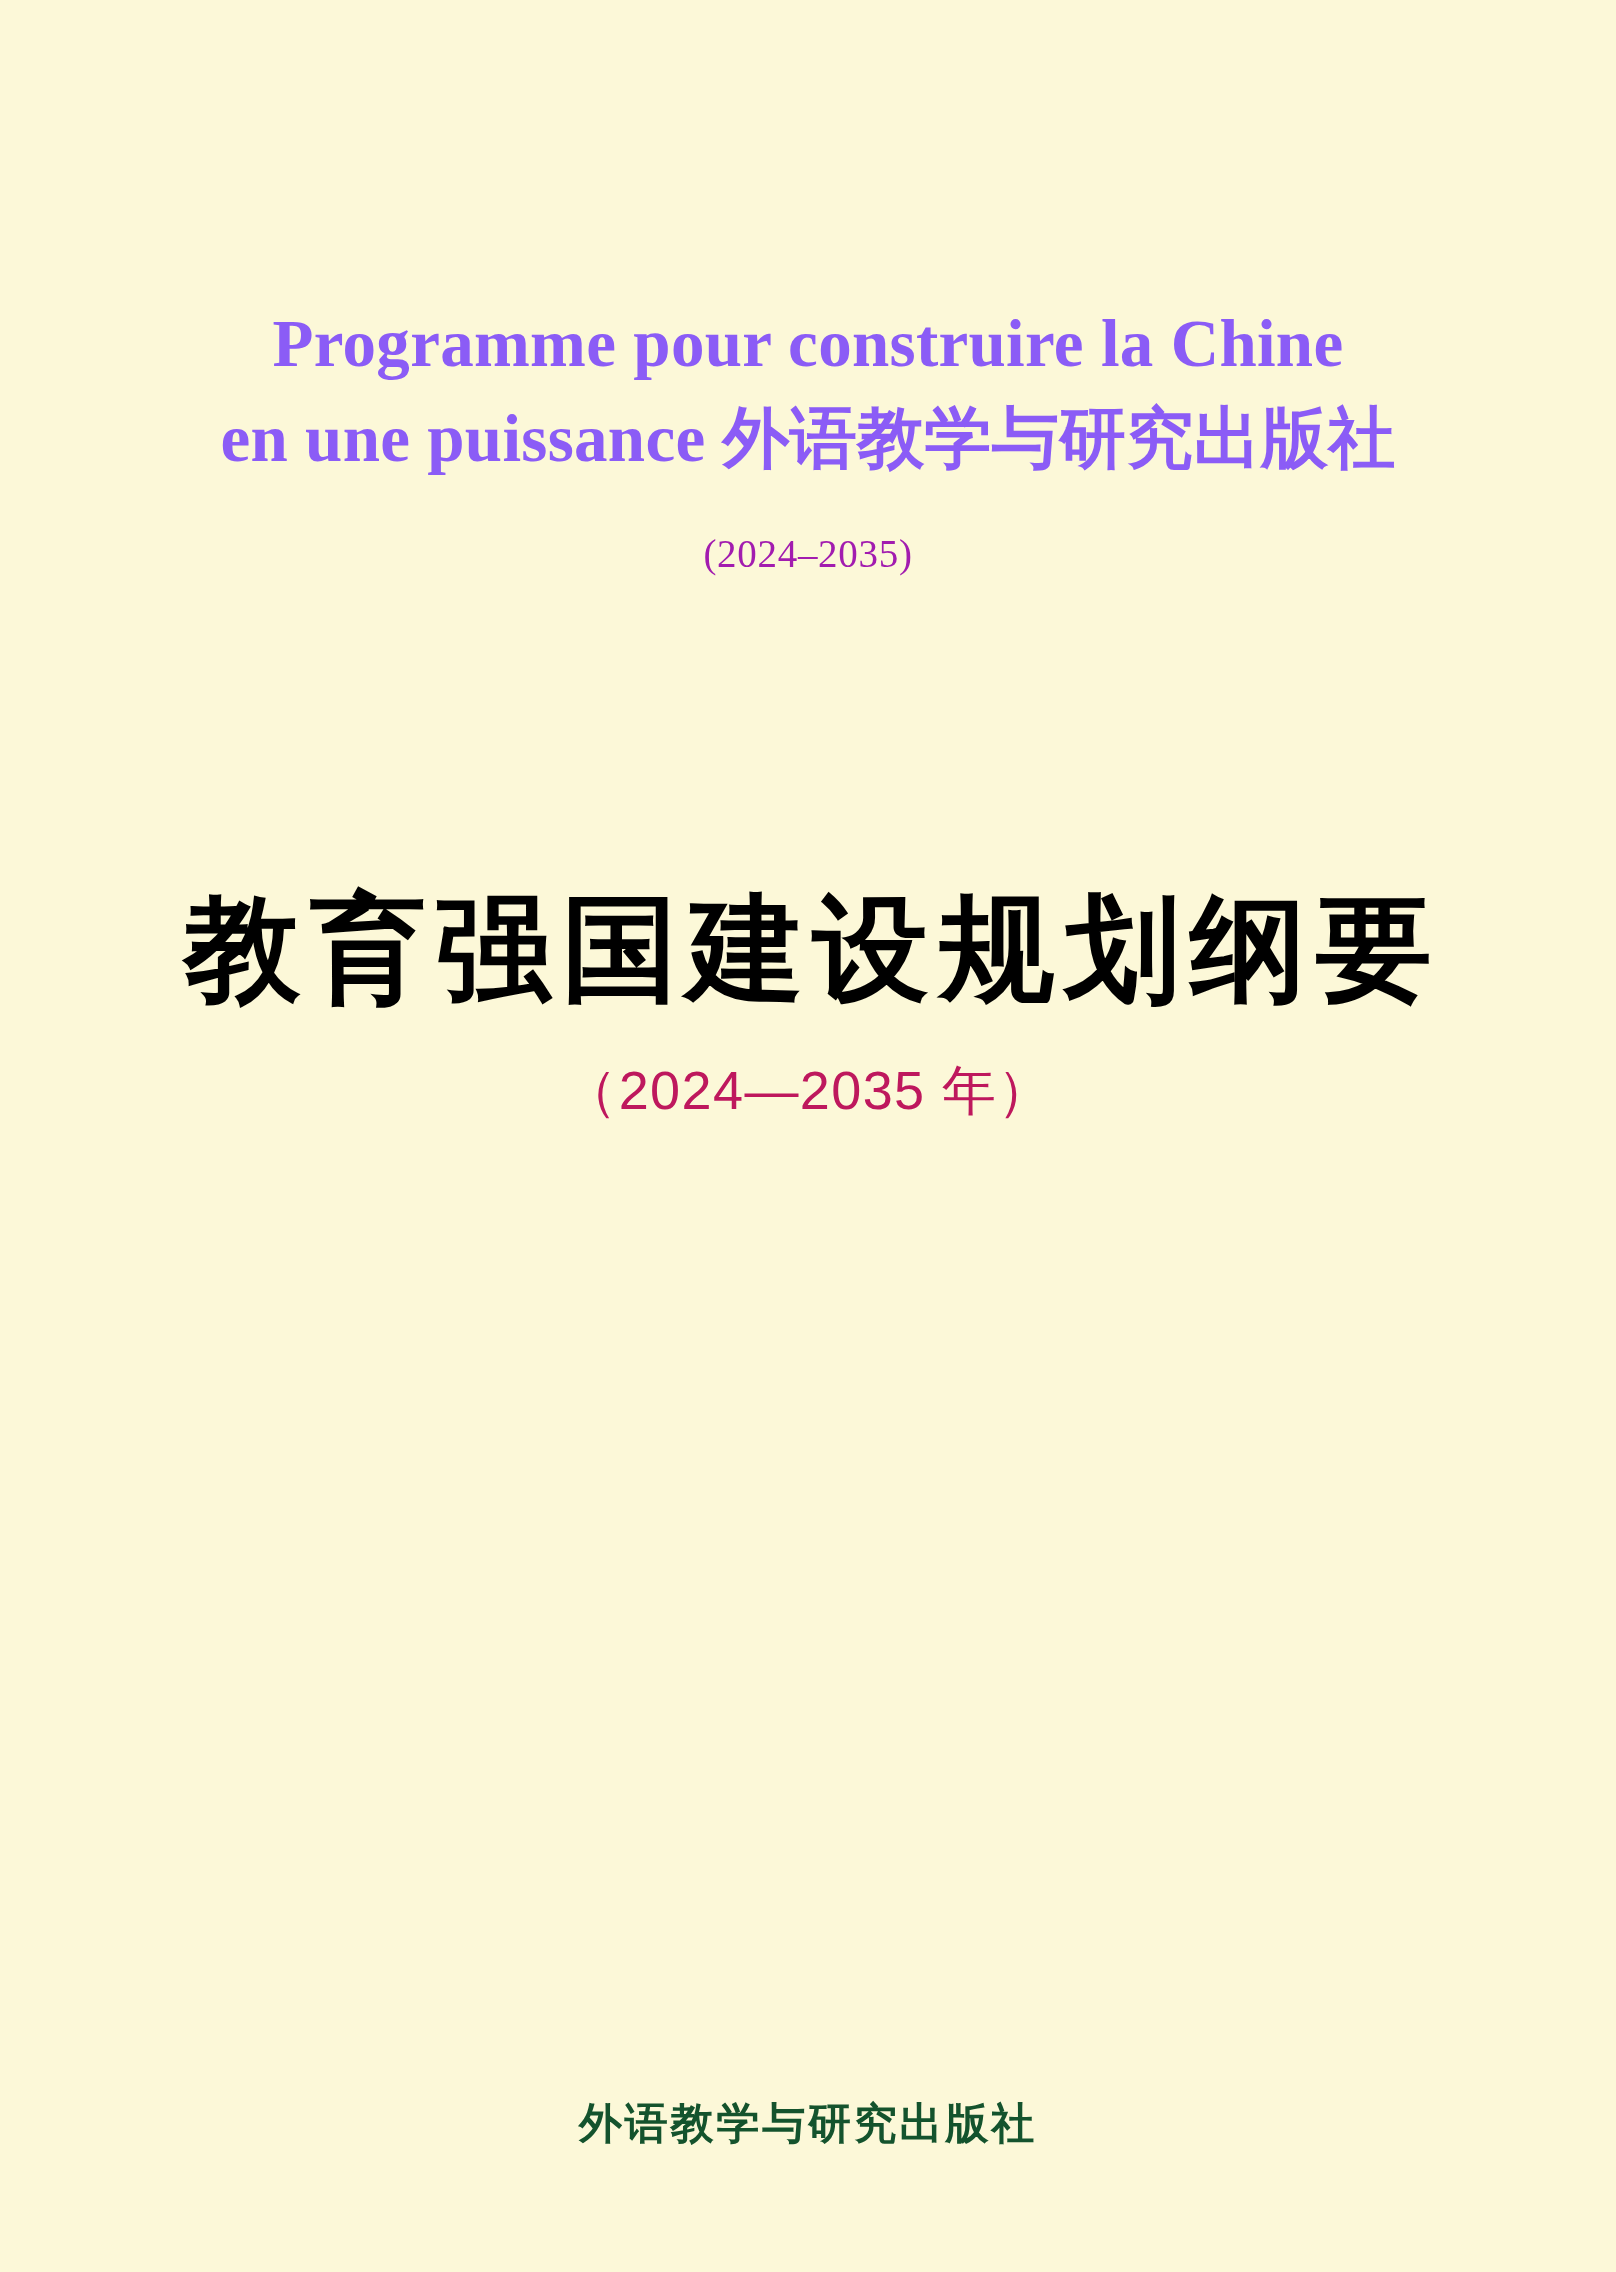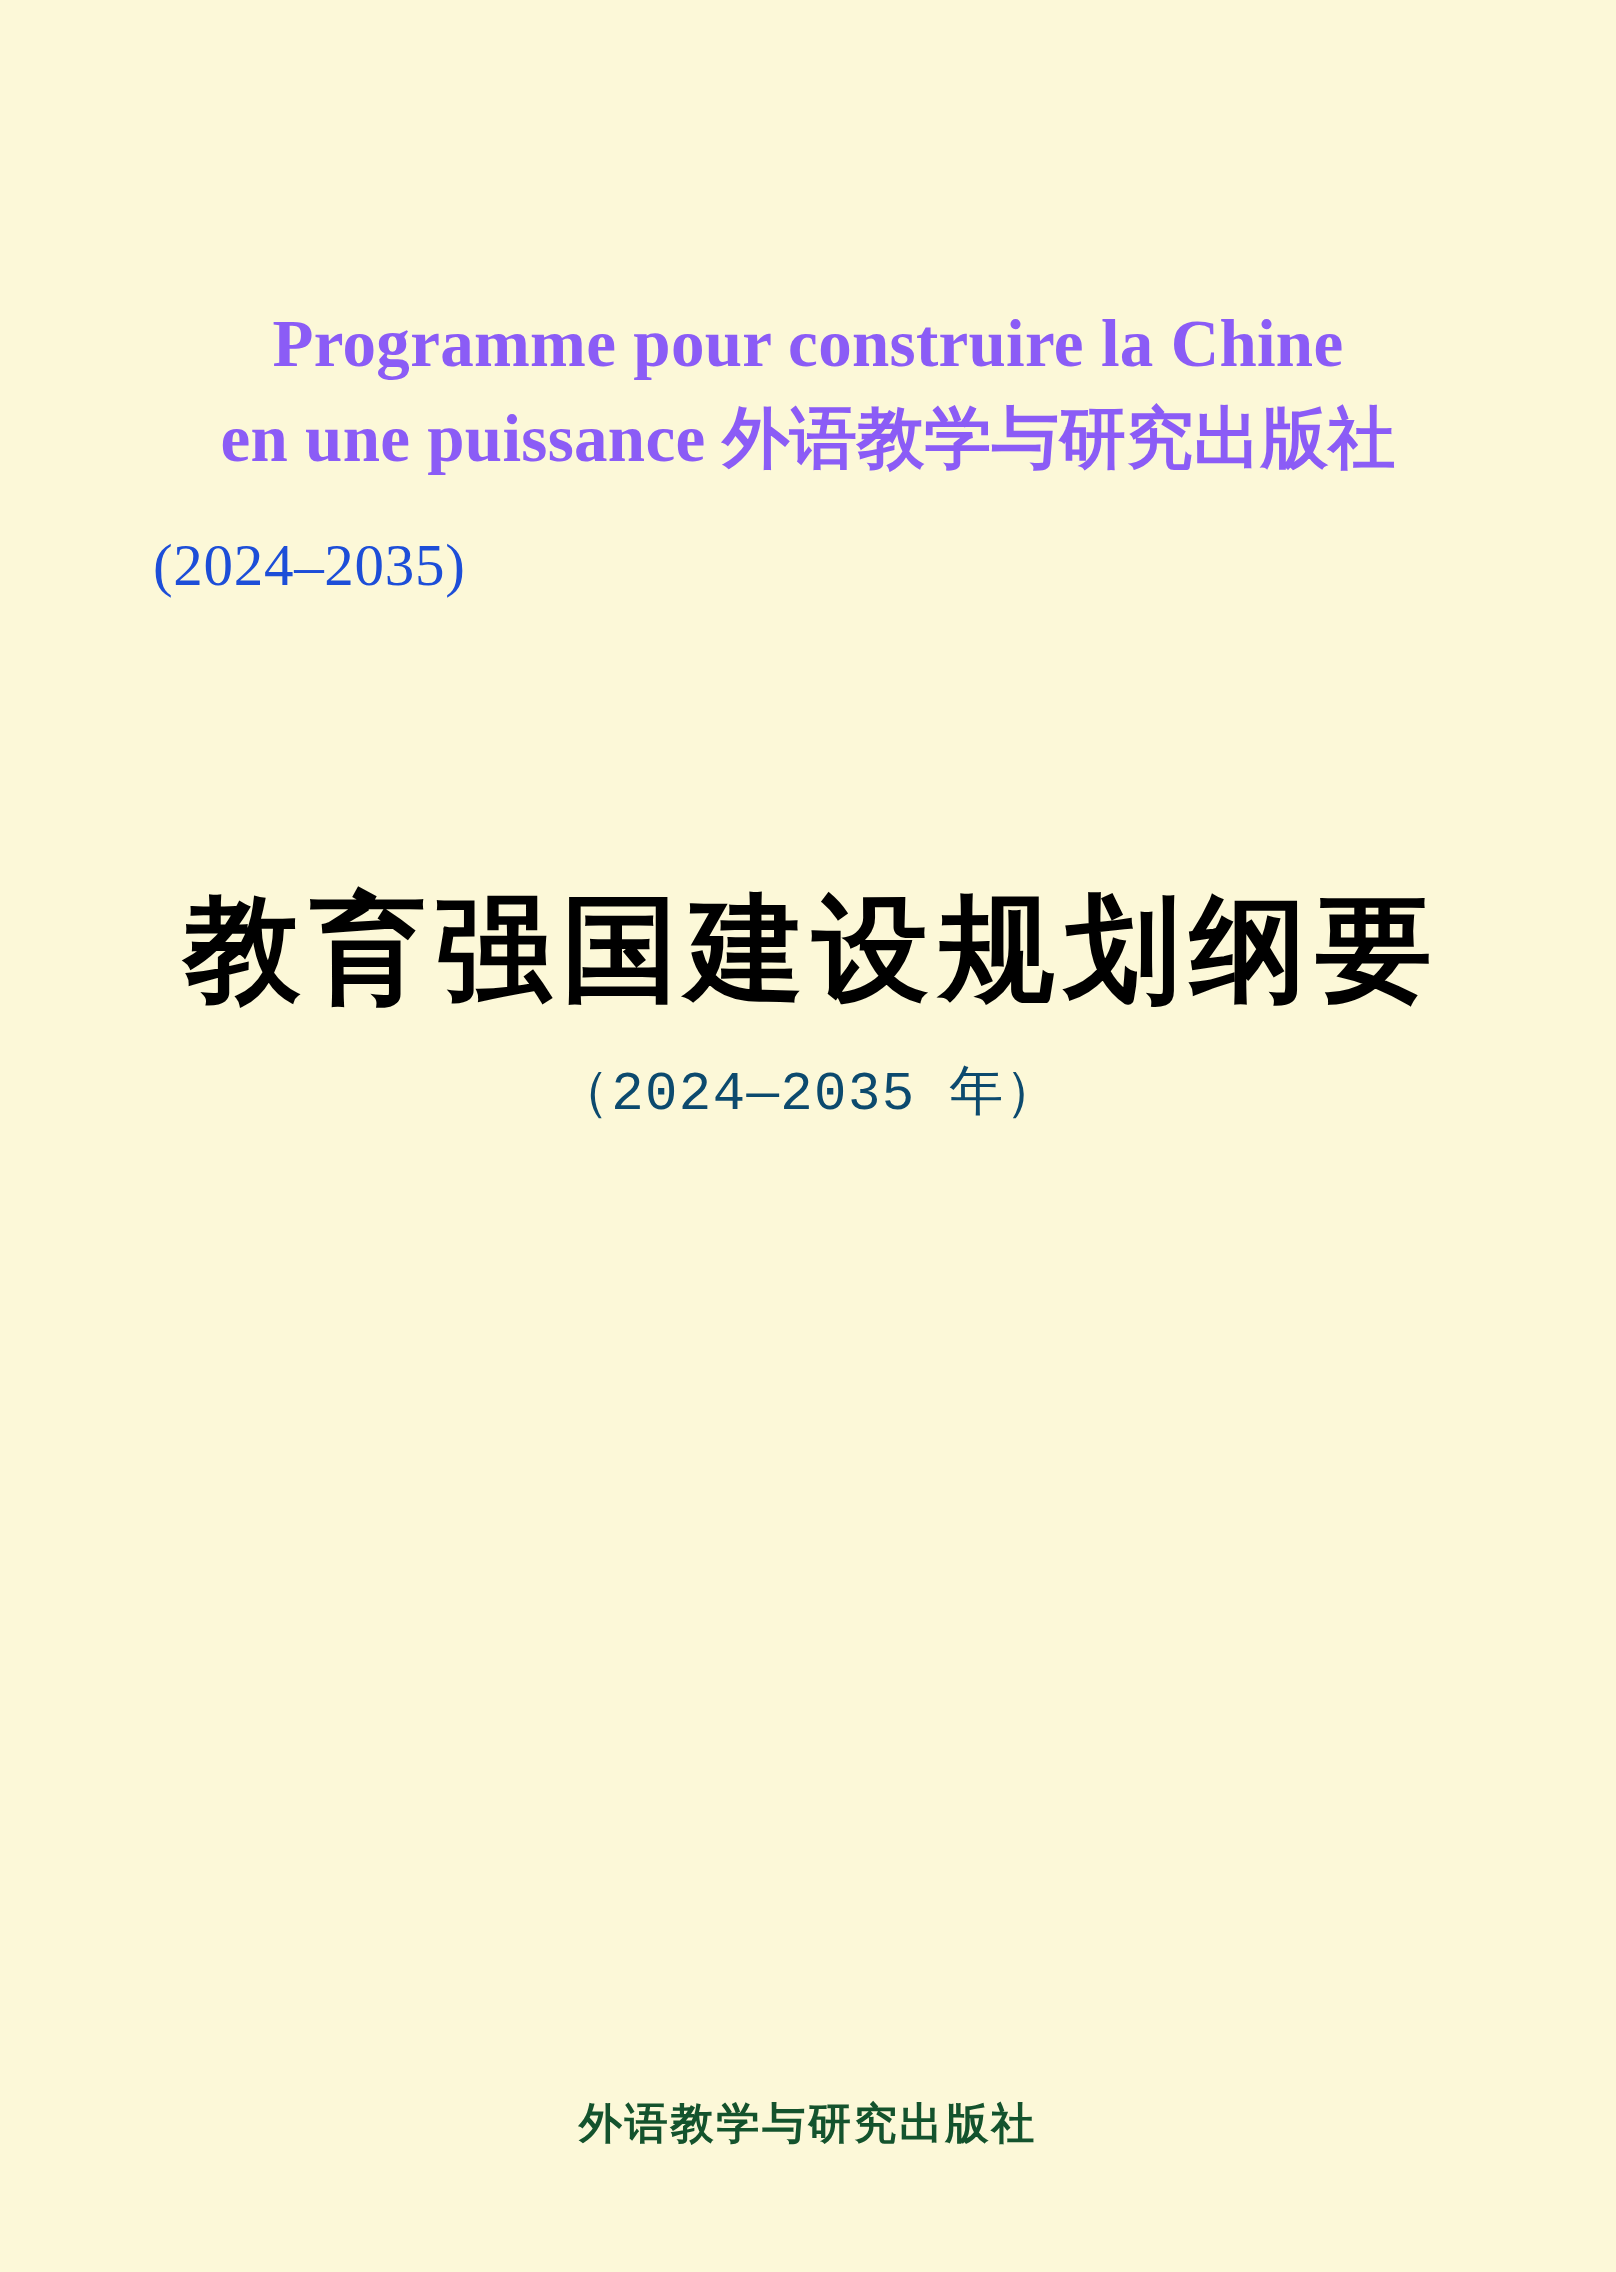--- a/index.html
+++ b/index.html
@@ -44,23 +44,24 @@
   .fr-title-line {
     display: block;
     white-space: nowrap;
   }
   .fr-years {
     position: absolute;
     top: 531px;
     left: 50%;
     transform: translateX(-50%);
     width: 1310px;
-    color: #1d4ed8;
+    text-align: center;
+    color: #a21caf;
     font-family: "Liberation Serif", serif;
-    font-size: 59px;
+    font-size: 39px;
     font-weight: normal;
     letter-spacing: 0.7px;
   }
   .cn-title {
     position: absolute;
     top: 879px;
     left: 50%;
     transform: translateX(-50%);
     width: 1448px;
     text-align: center;
@@ -72,22 +73,22 @@
     text-indent: 9.7px;
     line-height: 1.2;
   }
   .cn-years {
     position: absolute;
     top: 1055px;
     left: 50%;
     transform: translateX(-50%);
     width: 1310px;
     text-align: center;
-    color: #0c4a6e;
-    font-family: Liberation Mono, monospace;
+    color: #be185d;
+    font-family: Liberation Sans, sans-serif;
     font-size: 54px;
     letter-spacing: 1.4px;
   }
   .publisher {
     position: absolute;
     top: 2095px;
     left: 50%;
     transform: translateX(-50%);
     width: 1310px;
     text-align: center;

